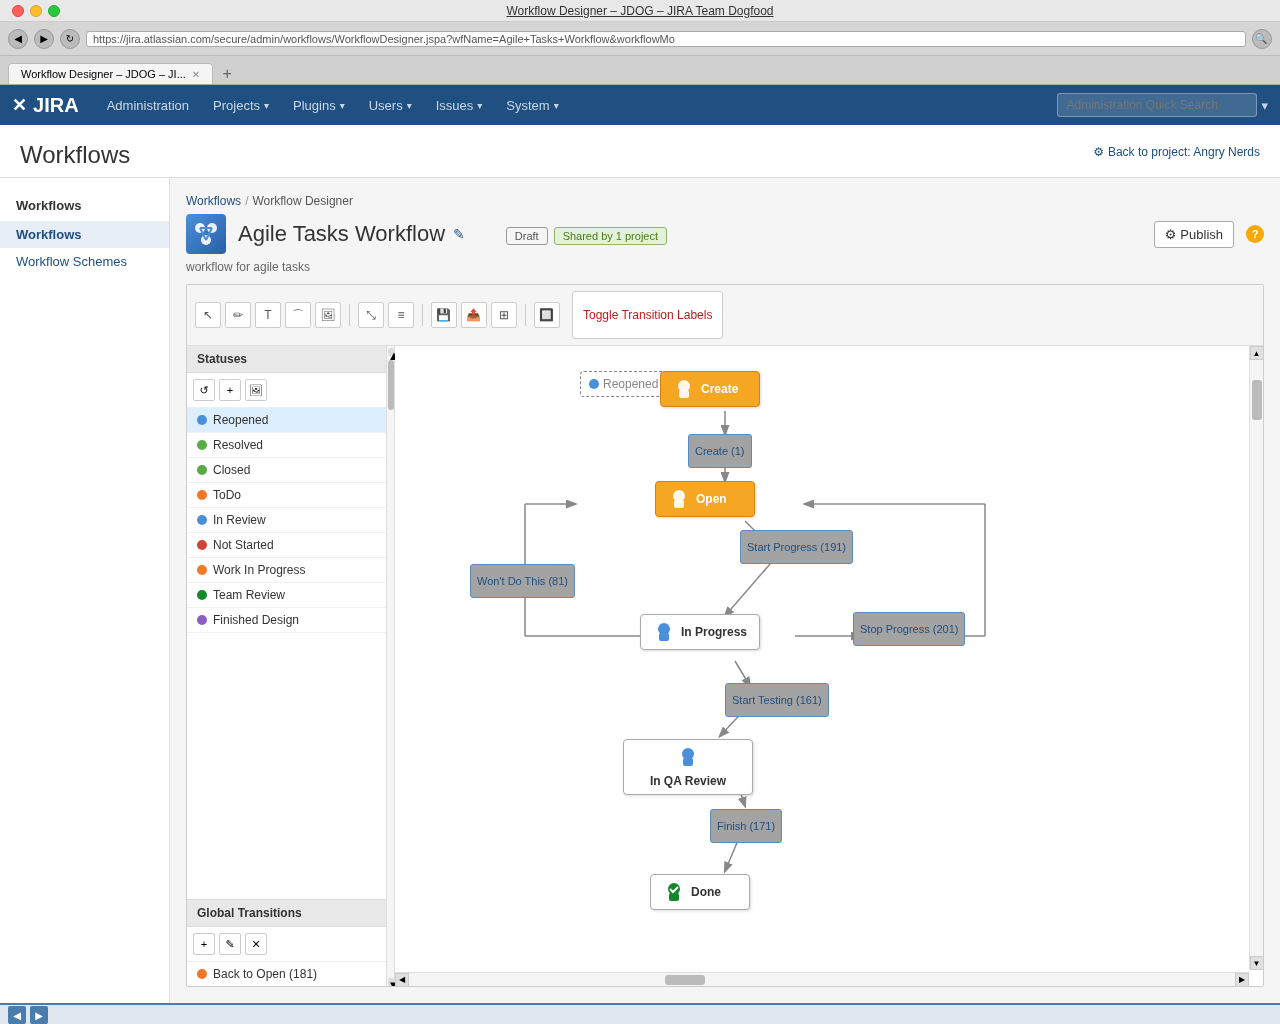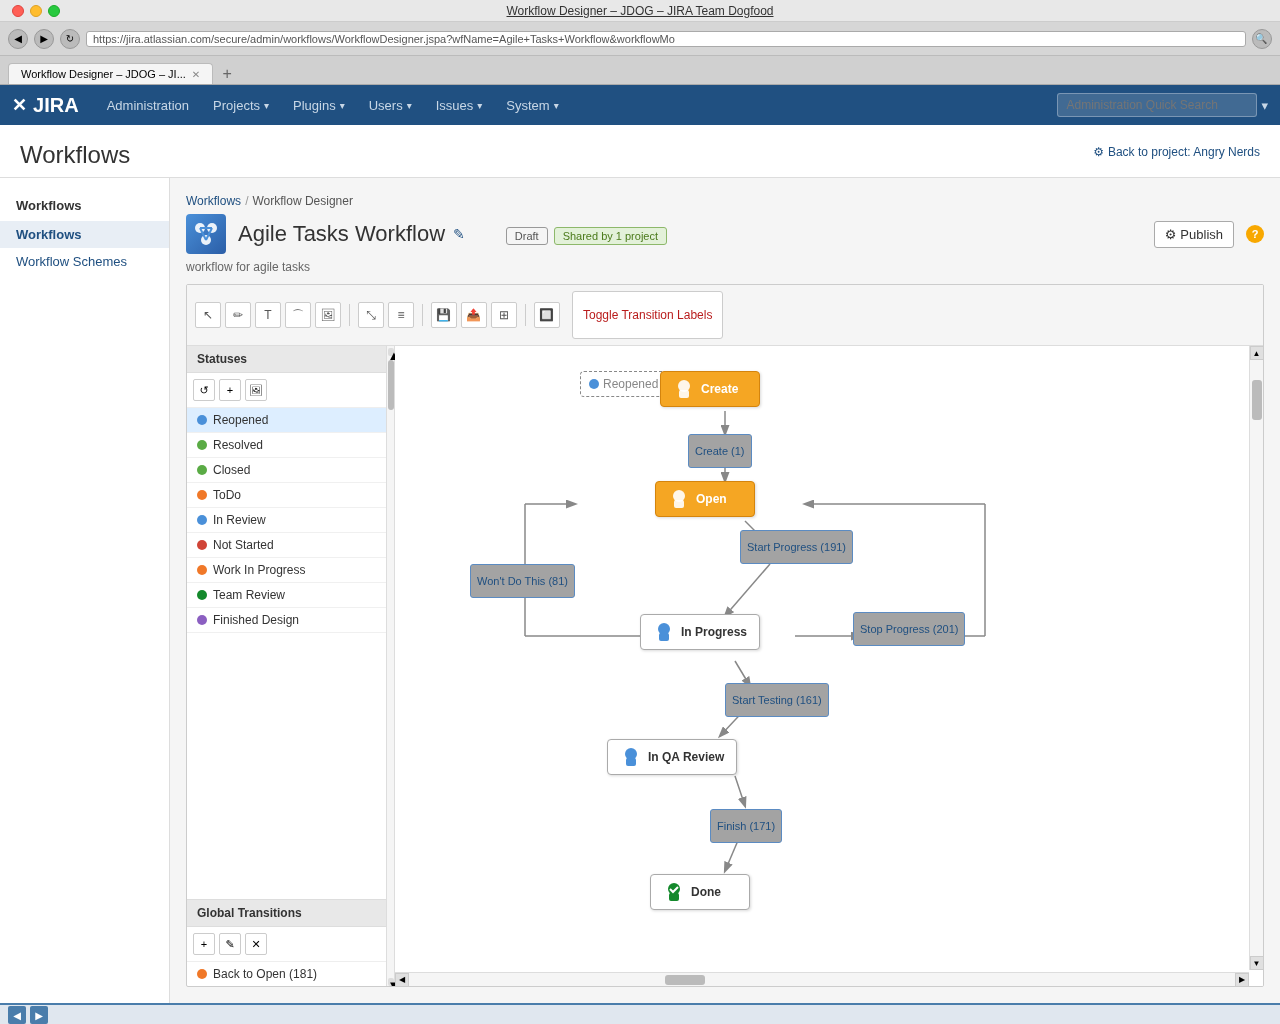--- a/index.html
+++ b/index.html
@@ -393,21 +393,21 @@
             </div>
 
             <div class="wf-node" style="left:245px;top:268px;min-width:120px;">
               <svg width="22" height="22">
                 <circle cx="11" cy="8" r="6" fill="#4a90d9"></circle>
                 <rect x="6" y="12" width="10" height="8" rx="2" fill="#4a90d9"></rect>
               </svg>
               <span>In Progress</span>
             </div>
 
-            <div class="wf-node" style="left:212px;top:393px;min-width:130px;">
+            <div class="wf-node" style="left:228px;top:393px;min-width:130px;flex-direction:column;">
               <svg width="22" height="22">
                 <circle cx="11" cy="8" r="6" fill="#4a90d9"></circle>
                 <rect x="6" y="12" width="10" height="8" rx="2" fill="#4a90d9"></rect>
               </svg>
               <span>In QA Review</span>
             </div>
 
             <div class="wf-node" style="left:255px;top:528px;min-width:100px;">
               <svg width="22" height="22">
                 <circle cx="11" cy="8" r="6" fill="#14892c"></circle>

